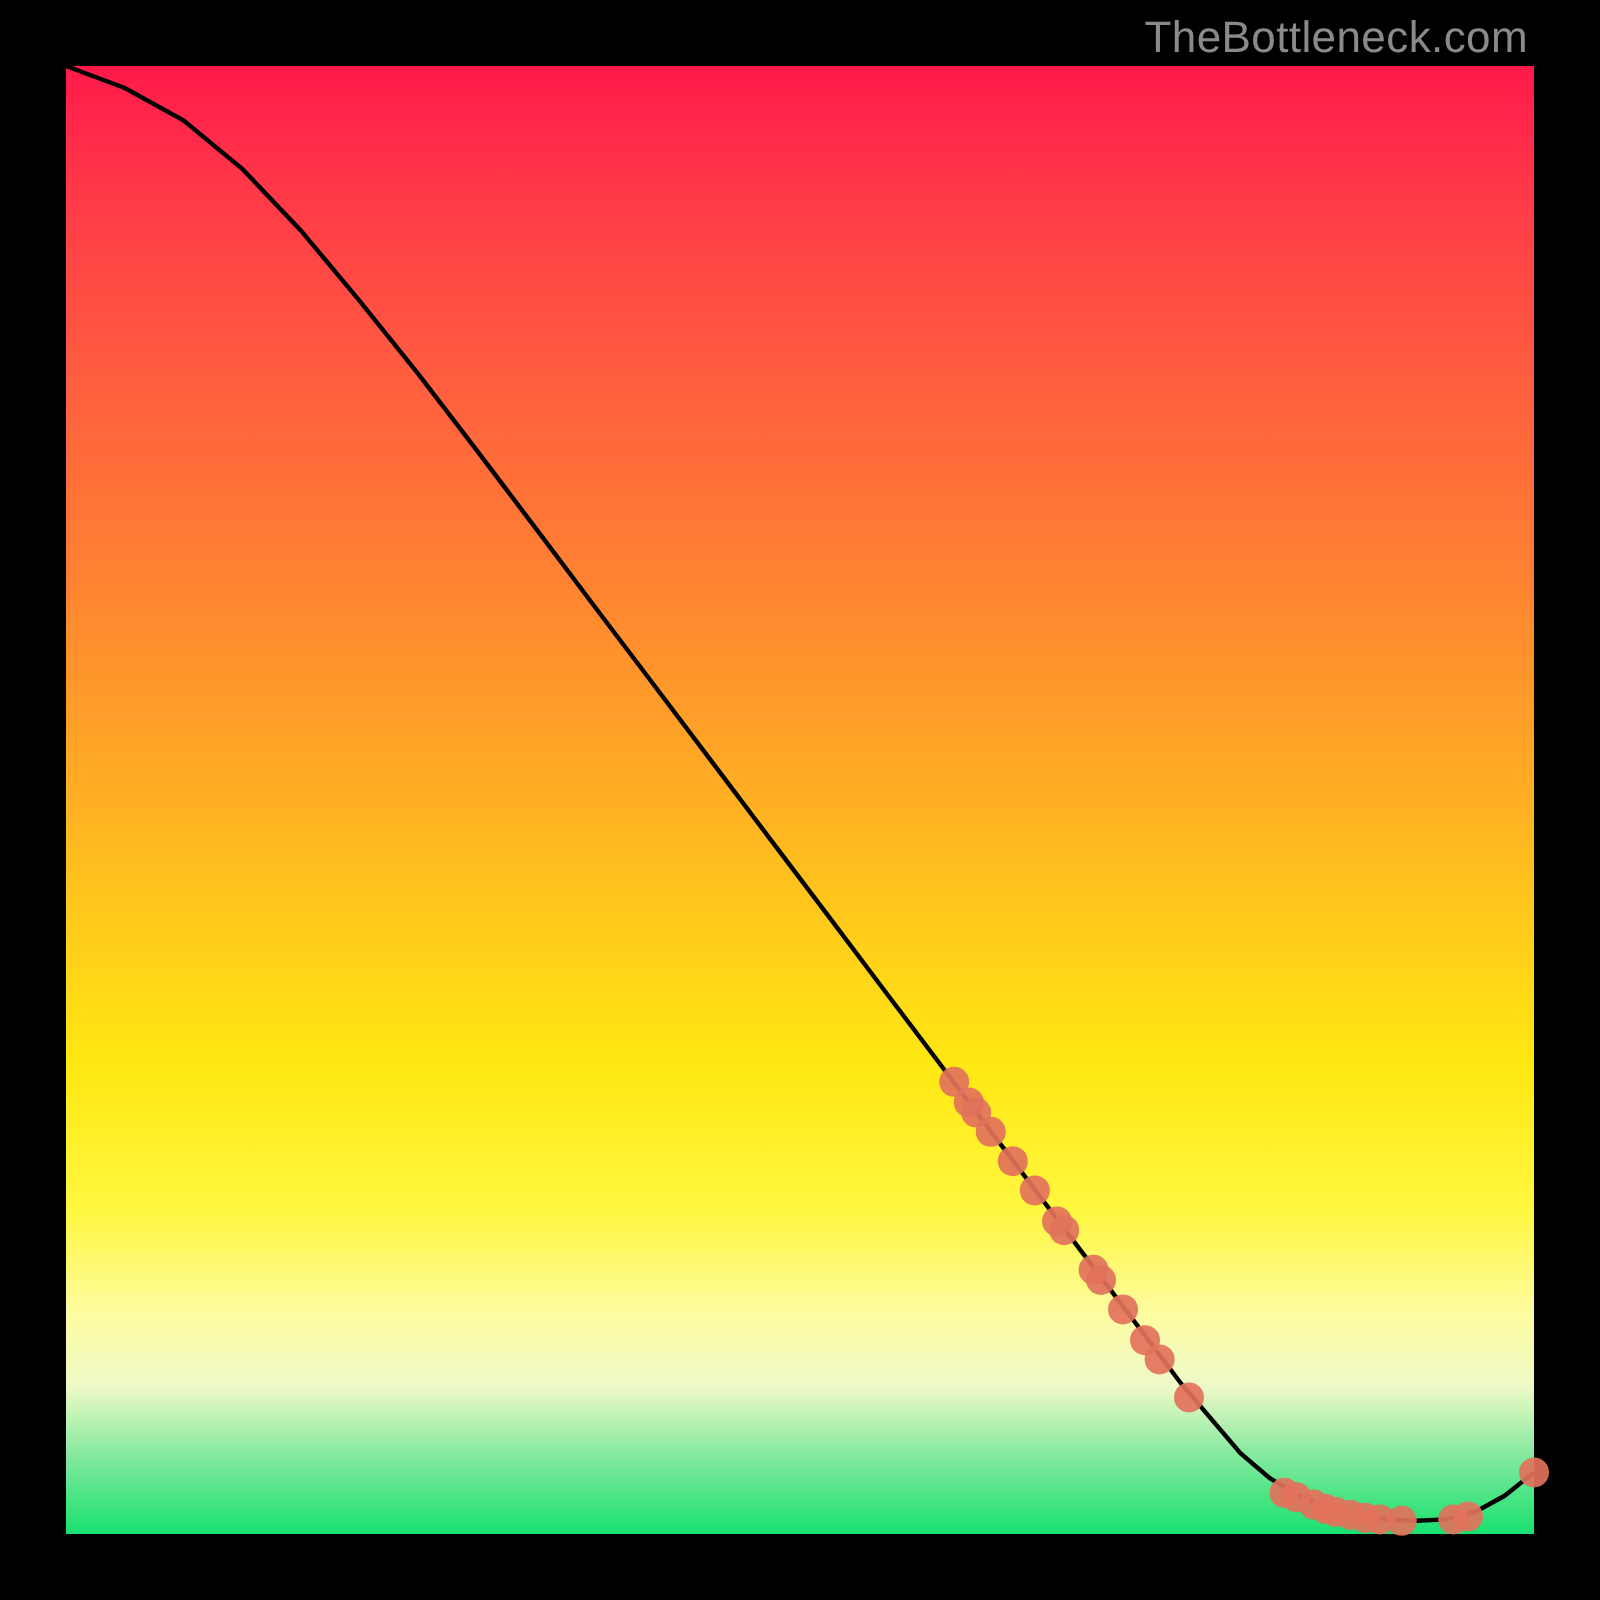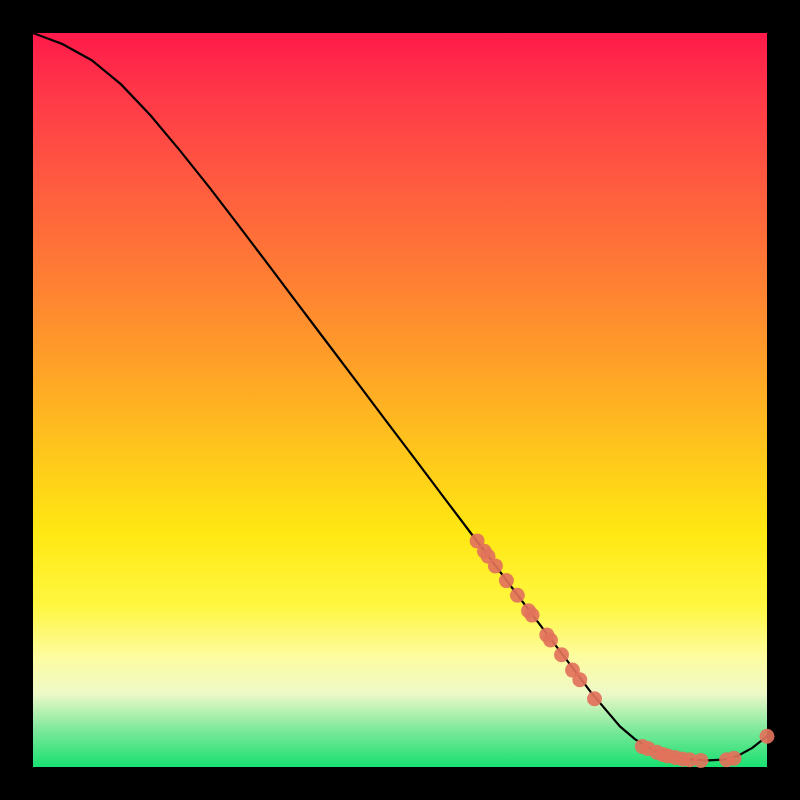--- a/index.html
+++ b/index.html
@@ -55,20 +55,21 @@
     top: 0;
     width: 734px;
     height: 734px;
     overflow: visible;
   }
 </style>
 </head>
 <body>
 
 <div class="frame">
+  <div class="watermark">TheBottleneck.com</div>
 
   <div class="plot">
     <svg class="curve" viewBox="0 0 734 734">
       <path id="curve-path" fill="none" stroke="#000000" stroke-width="2.2" d="M0.0 0.0 L29.4 11.0 L58.7 27.2 L88.1 51.4 L117.4 82.2 L146.8 117.4 L176.2 154.1 L205.5 192.3 L234.9 231.2 L264.2 270.1 L293.6 309.0 L323.0 347.9 L352.3 386.8 L381.7 425.7 L411.0 464.6 L440.4 503.5 L469.8 542.4 L499.1 581.3 L528.5 620.2 L557.8 659.1 L587.2 693.6 L601.9 706.1 L616.6 714.9 L631.2 720.8 L645.9 724.5 L660.6 726.7 L675.3 727.4 L690.0 726.7 L704.6 723.0 L719.3 714.9 L734.0 703.2"></path>
       <g id="marker-group">
           <circle cx="444.1" cy="507.9" r="7.5" fill="#e2725b" fill-opacity="0.92"></circle>
           <circle cx="451.4" cy="518.2" r="7.5" fill="#e2725b" fill-opacity="0.92"></circle>
           <circle cx="455.1" cy="523.3" r="7.5" fill="#e2725b" fill-opacity="0.92"></circle>
           <circle cx="462.4" cy="532.9" r="7.5" fill="#e2725b" fill-opacity="0.92"></circle>
           <circle cx="473.4" cy="547.6" r="7.5" fill="#e2725b" fill-opacity="0.92"></circle>

